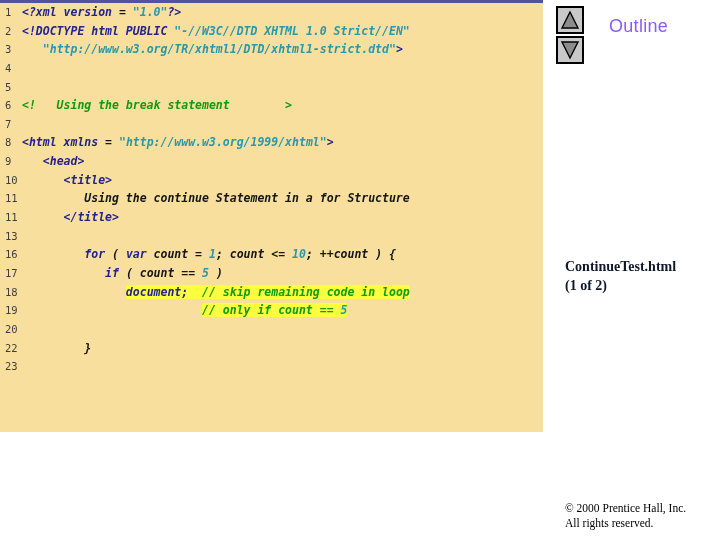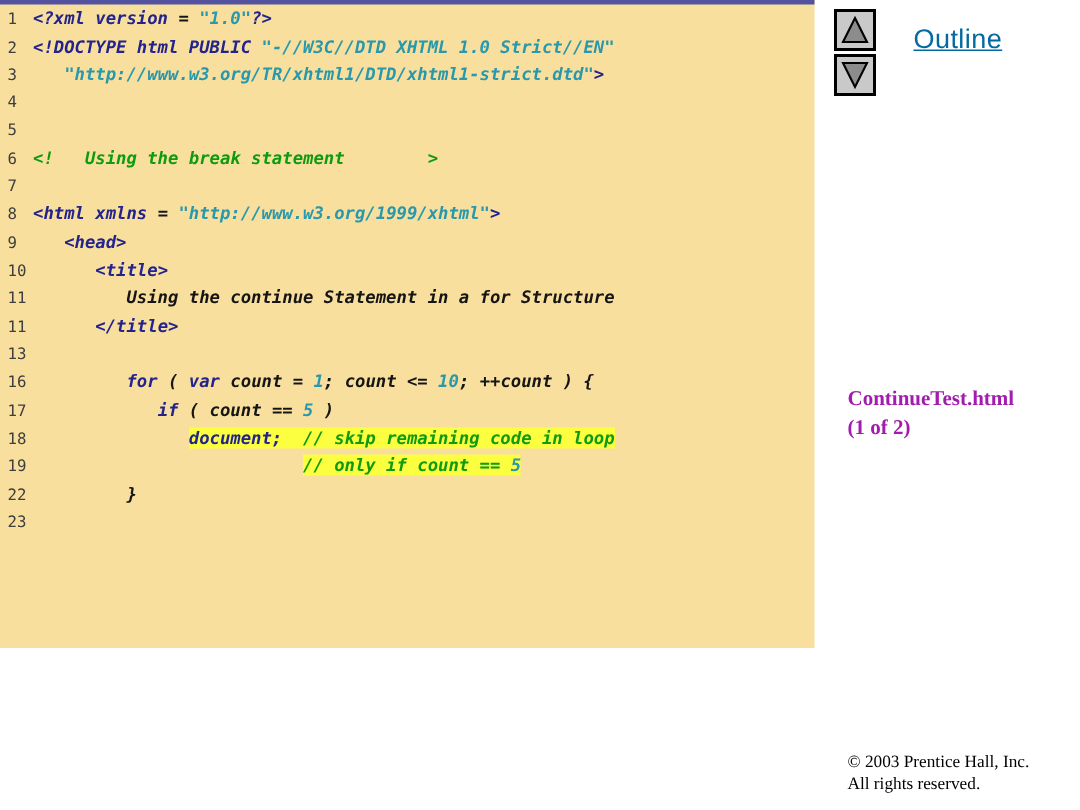--- a/index.html
+++ b/index.html
@@ -35,27 +35,27 @@
 
   
   .nav-buttons{position:absolute;left:556px;top:6px;width:28px;}
   .nav-btn{
     width:28px;height:28px;box-sizing:border-box;margin:0 0 2px 0;padding:0;
     background:#C9C9C9;border:2px solid #000;display:flex;align-items:center;justify-content:center;
     cursor:pointer;
   }
   .outline-title{
     position:absolute;left:609px;top:16px;
-    font-size:18px;color:#0369a1;text-decoration:underline;letter-spacing:0.3px;text-align:center;
+    font-size:18px;color:#8b5cf6;letter-spacing:0.3px;text-align:center;
   }
 
   
   .file-ref{
     position:absolute;left:565px;top:257px;
-    font-family:"Liberation Serif",serif;font-size:14px;font-weight:bold;color:#a21caf;
+    font-family:"Liberation Serif",serif;font-size:14px;font-weight:bold;color:#0f172a;
     line-height:19px;
   }
 
   
   .copyright{
     position:absolute;left:565px;top:501px;
     font-family:"Liberation Serif",serif;font-size:11.5px;color:#000;line-height:14.5px;
   }
 </style>
 </head>
@@ -73,20 +73,21 @@
       <div class="code-row"><span class="ln">8</span><span class="code-text"><span class="tok k">&lt;html xmlns</span><span class="tok p"> = </span><span class="tok s">"http://www.w3.org/1999/xhtml"</span><span class="tok k">&gt;</span></span></div>
       <div class="code-row"><span class="ln">9</span><span class="code-text"><span class="tok p">   </span><span class="tok k">&lt;head&gt;</span></span></div>
       <div class="code-row"><span class="ln">10</span><span class="code-text"><span class="tok p">      </span><span class="tok k">&lt;title&gt;</span></span></div>
       <div class="code-row"><span class="ln">11</span><span class="code-text"><span class="tok p">         Using the continue Statement in a for Structure</span></span></div>
       <div class="code-row"><span class="ln">11</span><span class="code-text"><span class="tok p">      </span><span class="tok k">&lt;/title&gt;</span></span></div>
       <div class="code-row"><span class="ln">13</span><span class="code-text"></span></div>
       <div class="code-row"><span class="ln">16</span><span class="code-text"><span class="tok p">         </span><span class="tok k">for</span><span class="tok p"> ( </span><span class="tok k">var</span><span class="tok p"> count = </span><span class="tok n">1</span><span class="tok p">; count &lt;= </span><span class="tok n">10</span><span class="tok p">; ++count ) {</span></span></div>
       <div class="code-row"><span class="ln">17</span><span class="code-text"><span class="tok p">            </span><span class="tok k">if</span><span class="tok p"> ( count == </span><span class="tok n">5</span><span class="tok p"> )</span></span></div>
       <div class="code-row"><span class="ln">18</span><span class="code-text"><span class="tok p">               </span><span class="tok k hl">document;</span><span class="tok p hl">  </span><span class="tok c hl">// skip remaining code in loop</span></span></div>
       <div class="code-row"><span class="ln">19</span><span class="code-text"><span class="tok p">                          </span><span class="tok c hl">// only if count == </span><span class="tok n hl">5</span></span></div>
+      <div class="code-row"><span class="ln">20</span><span class="code-text"></span></div>
       <div class="code-row"><span class="ln">22</span><span class="code-text"><span class="tok p">         }</span></span></div>
       <div class="code-row"><span class="ln">23</span><span class="code-text"></span></div>
     </div>
 </div>
 
 <div class="nav-buttons">
   <button class="nav-btn">
     <svg width="20" height="20" viewBox="0 0 20 20">
       <polygon points="10,2 18,18 2,18" fill="#8C8C8C" stroke="#000000" stroke-width="1.4"></polygon>
     </svg>
@@ -99,15 +100,15 @@
 </div>
 
 <div class="outline-title">Outline</div>
 
 <div class="file-ref">
   <div>ContinueTest.html</div>
   <div>(1 of 2)</div>
 </div>
 
 <div class="copyright">
-  <div>© 2003 Prentice Hall, Inc.</div>
+  <div>© 2000 Prentice Hall, Inc.</div>
   <div>All rights reserved.</div>
 </div>
 
 </body></html>

